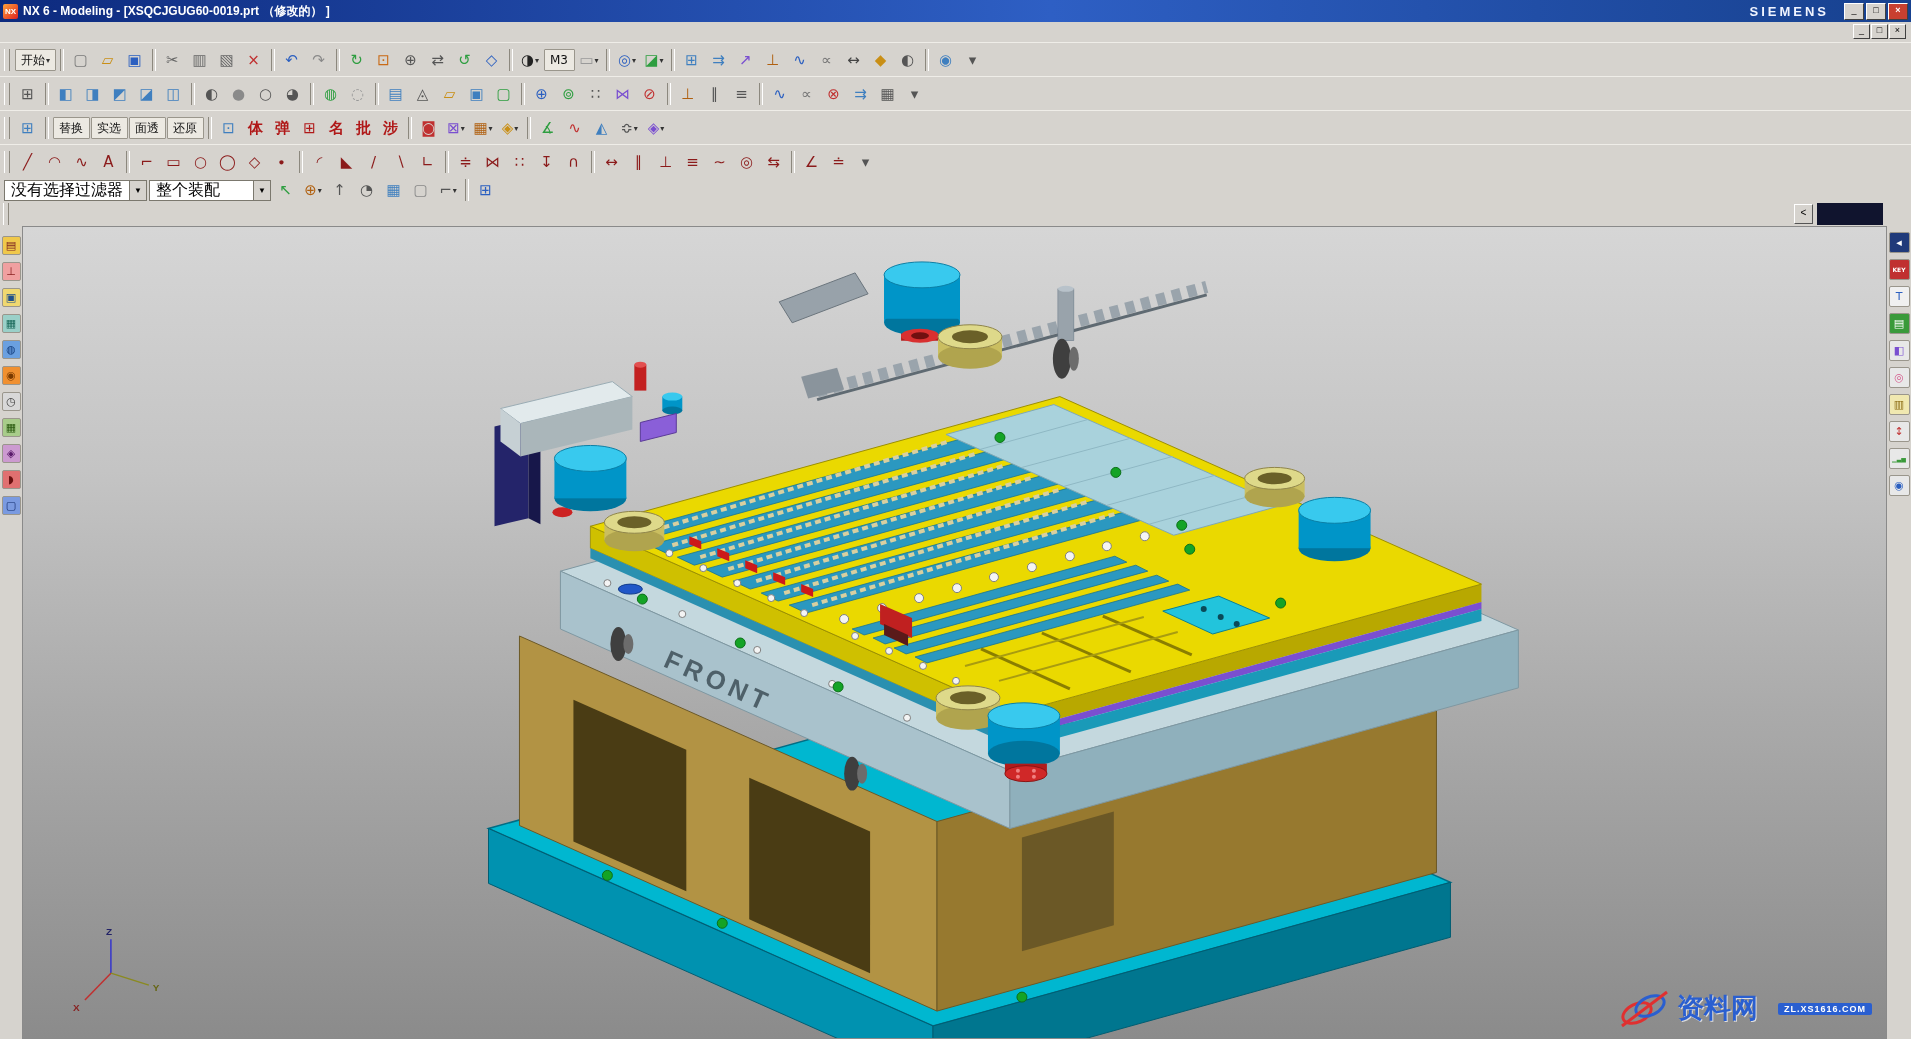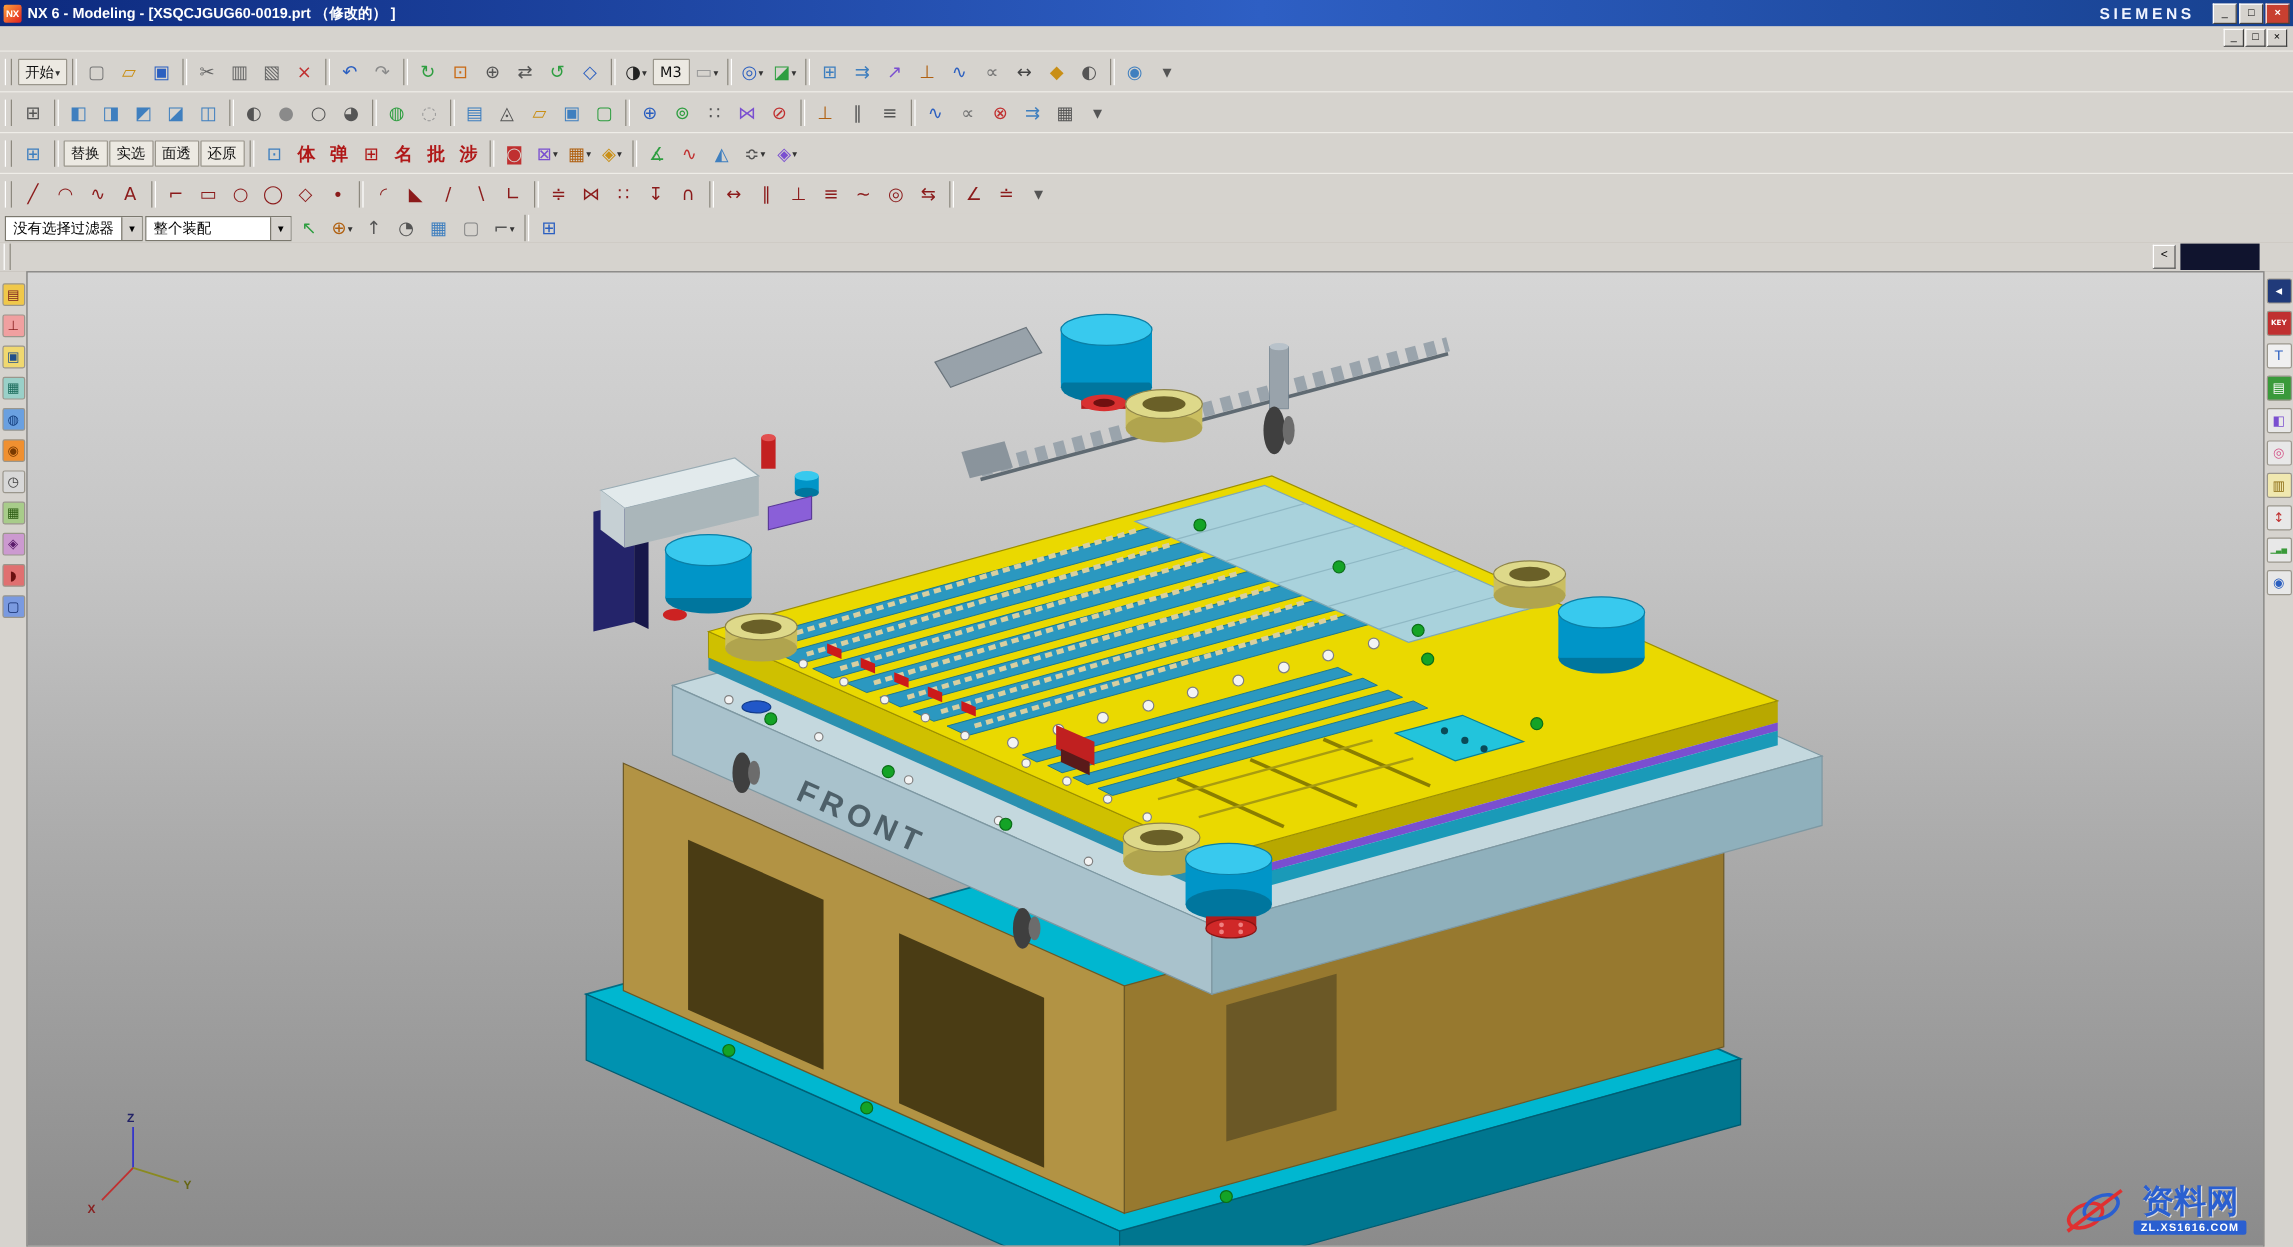--- a/index.html
+++ b/index.html
@@ -39,21 +39,21 @@
   .titem.txt{background:#ece9e2;border:1px solid #9a968c;height:20px;padding:0 5px;min-width:0;}
   .titem.txt .glyph{font-size:12px;color:#111;}
   .titem.cn .glyph{color:#b01818;font-weight:bold;font-size:15px;}
   .darr{font-size:8px;color:#333;margin-left:1px;}
   .tsep{width:2px;height:22px;border-left:1px solid #8c887e;border-right:1px solid #fff;margin:0 3px;flex:0 0 auto;}
   #tb4 .glyph{color:#8b1a1a;}
   
   .selbar{position:absolute;top:178px;left:0;right:0;height:24px;background:#d6d3ce;
     display:flex;align-items:center;padding-left:4px;gap:2px;border-bottom:1px solid #b8b4aa;}
   .combo{display:inline-flex;align-items:center;background:#fff;border:1px solid #7b786e;height:19px;}
-  .combo .val{padding:0 6px;white-space:nowrap;font-size:12px;}
+  .combo .val{padding:0 6px;white-space:nowrap;font-size:16px;}
   .combo .cbtn{width:16px;height:100%;background:#d6d3ce;border-left:1px solid #7b786e;
     display:flex;align-items:center;justify-content:center;font-size:8px;}
   
   .dockstrip{position:absolute;top:202px;left:0;right:0;height:24px;background:#d6d3ce;
     border-bottom:1px solid #908c82;display:flex;align-items:center;padding:0 2px;}
   .dock-collapse{margin-left:auto;width:17px;height:18px;background:#d6d3ce;border:1px solid;
     border-color:#fff #555 #555 #fff;text-align:center;font-size:10px;line-height:16px;}
   .dock-panel{width:66px;height:22px;background:#10142e;margin:0 26px 0 4px;}
   
   .leftbar{position:absolute;left:0;top:226px;bottom:0;width:22px;background:#d6d3ce;
@@ -66,21 +66,21 @@
     font-size:11px;border:1px solid #9a968c;background:#eee;color:#333;border-radius:2px;overflow:hidden;}
   .rightbar .sicon{width:19px;height:19px;}
   .sicon.tiny{font-size:6px;font-weight:bold;letter-spacing:0;}
   
   .viewport{position:absolute;left:22px;top:226px;right:24px;bottom:0;overflow:hidden;
     border:1px solid #8a8a8a;
     background:linear-gradient(180deg,#d6d6d6 0%,#c4c4c4 30%,#aaaaaa 60%,#8b8b8b 100%);}
   svg.model{position:absolute;left:0;top:0;width:100%;height:100%;}
   
   .watermark{position:absolute;right:14px;bottom:8px;display:flex;align-items:center;gap:6px;}
-  .wm-text{display:flex;flex-direction:column;align-items:center;}
+  .wm-text{display:flex;flex-direction:row;align-items:center;gap:20px;}
   .wm-site{font-size:27px;font-weight:bold;color:#2a5fd0;line-height:1;text-shadow:1px 1px 0 rgba(255,255,255,.7);}
   .wm-url{margin-top:2px;background:#2a5fd0;color:#fff;font-size:9px;font-weight:bold;
     padding:1px 6px;border-radius:2px;letter-spacing:1px;}
 </style>
 </head>
 <body>
 
 <div class="titlebar">
   <span class="appicon">NX</span>
   <span class="title">NX 6 - Modeling - [XSQCJGUG60-0019.prt （修改的） ]</span>

